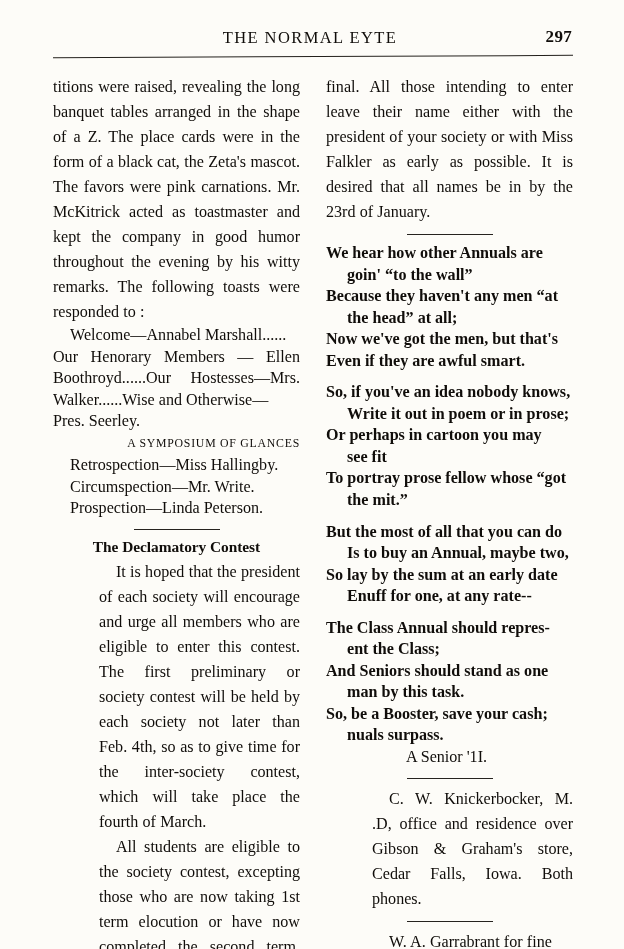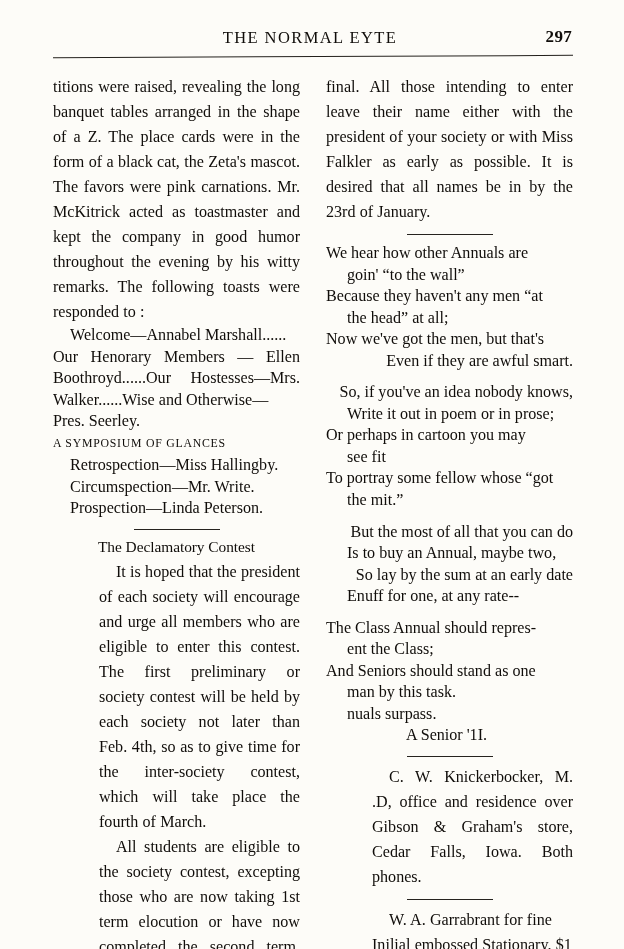--- a/index.html
+++ b/index.html
@@ -87,55 +87,56 @@
   }
   .prog-first {
     text-indent: 17px;
   }
   .prog-flush {
     text-align: left;
   }
 
   .smallcaps {
     display: block;
-    text-align: left;
+    text-align: right;
     font-size: 11.8px;
     letter-spacing: 0.75px;
     line-height: 21.5px;
     margin-top: 1px;
   }
 
   
   .sect-rule {
     width: 86px;
     height: 0;
     border-top: 1.35px solid #26231f;
     margin: 10px auto 7px auto;
   }
 
   .sect-head {
     text-align: center;
     font-size: 15.4px;
-    font-weight: 400;
+    font-weight: 700;
     line-height: 20px;
     margin: 0 0 2px 0;
     letter-spacing: -0.05px;
   }
 
   
   .stanza {
     margin: 0;
+    font-weight: bold;
   }
   .verse {
     font-size: 16.1px;
     line-height: 21.55px;
     text-align: justify;
     text-justify: inter-word;
   }
-  .verse.flush { text-align: right; }
+  .verse.flush { text-align: left; }
   .verse.run-on {
     padding-left: 21px;
     text-align: left;
   }
   .stanza-gap { height: 10px; }
   .byline {
     text-align: center;
     font-size: 16.1px;
     line-height: 21.55px;
     padding-right: 6px;
@@ -193,40 +194,41 @@
       <div class="verse flush">Even if they are awful smart.</div>
     </div>
 
     <div class="stanza-gap"></div>
 
     <div class="stanza">
       <div class="verse flush">So, if you've an idea nobody knows,</div>
       <div class="verse run-on">Write it out in poem or in prose;</div>
       <div class="verse">Or perhaps in cartoon you may</div>
       <div class="verse run-on">see fit</div>
-      <div class="verse">To portray some fellow whose “got</div>
+      <div class="verse">To portray prose fellow whose “got</div>
       <div class="verse run-on">the mit.”</div>
     </div>
 
     <div class="stanza-gap"></div>
 
     <div class="stanza">
       <div class="verse flush">But the most of all that you can do</div>
       <div class="verse run-on">Is to buy an Annual, maybe two,</div>
       <div class="verse flush">So lay by the sum at an early date</div>
       <div class="verse run-on">Enuff for one, at any rate--</div>
     </div>
 
     <div class="stanza-gap"></div>
 
     <div class="stanza">
       <div class="verse">The Class Annual should repres-</div>
       <div class="verse run-on">ent the Class;</div>
       <div class="verse">And Seniors should stand as one</div>
       <div class="verse run-on">man by this task.</div>
+      <div class="verse flush">So, be a Booster, save your cash;</div>
       <div class="verse run-on">nuals surpass.</div>
     </div>
 
     <div class="byline">A Senior '1I.</div>
 
     <div class="sect-rule"></div>
 
     <div class="ad">
       <p class="indent">C. W. Knickerbocker, M. .D, office and residence over Gibson &amp; Graham's store, Cedar Falls, Iowa. Both phones.</p>
     </div>

